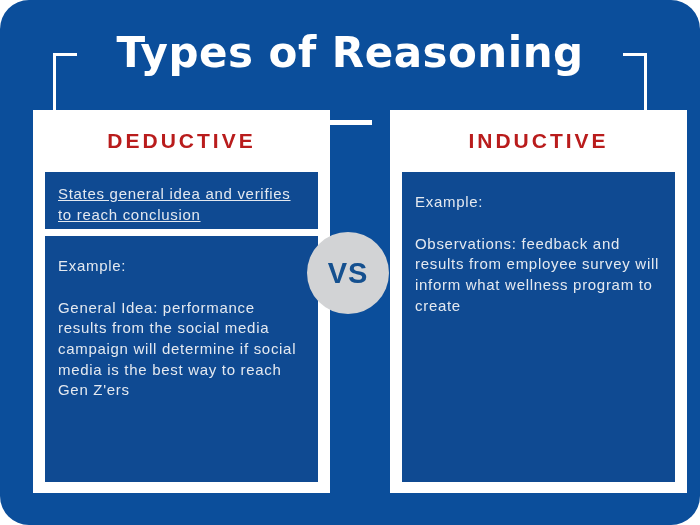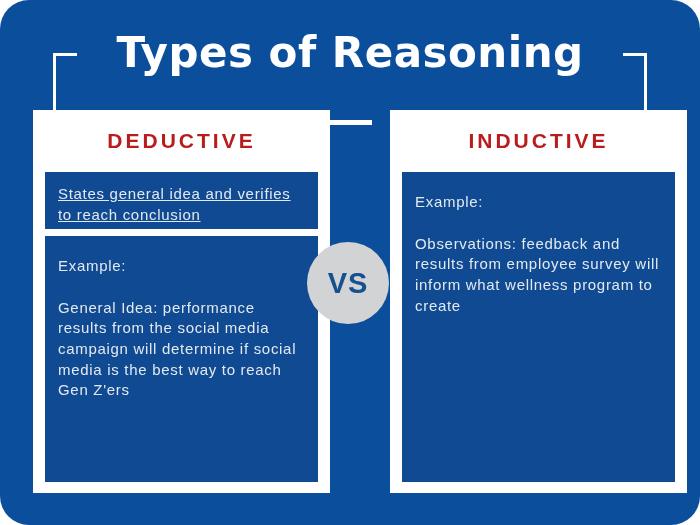--- a/index.html
+++ b/index.html
@@ -97,21 +97,21 @@
     padding: 13px 13px;
     box-sizing: border-box;
     flex: 1 1 auto;
     overflow: hidden;
   }
   .example-box p { margin: 7px 0 21px 0; }
   .example-box p:last-child { margin-bottom: 0; }
   .vs-circle {
     position: absolute;
     left: 307px;
-    top: 242px;
+    top: 232px;
     width: 82px;
     height: 82px;
     border-radius: 50%;
     background: #d2d3d5;
     display: flex;
     align-items: center;
     justify-content: center;
     color: #15508f;
     font-weight: bold;
     font-size: 29px;

